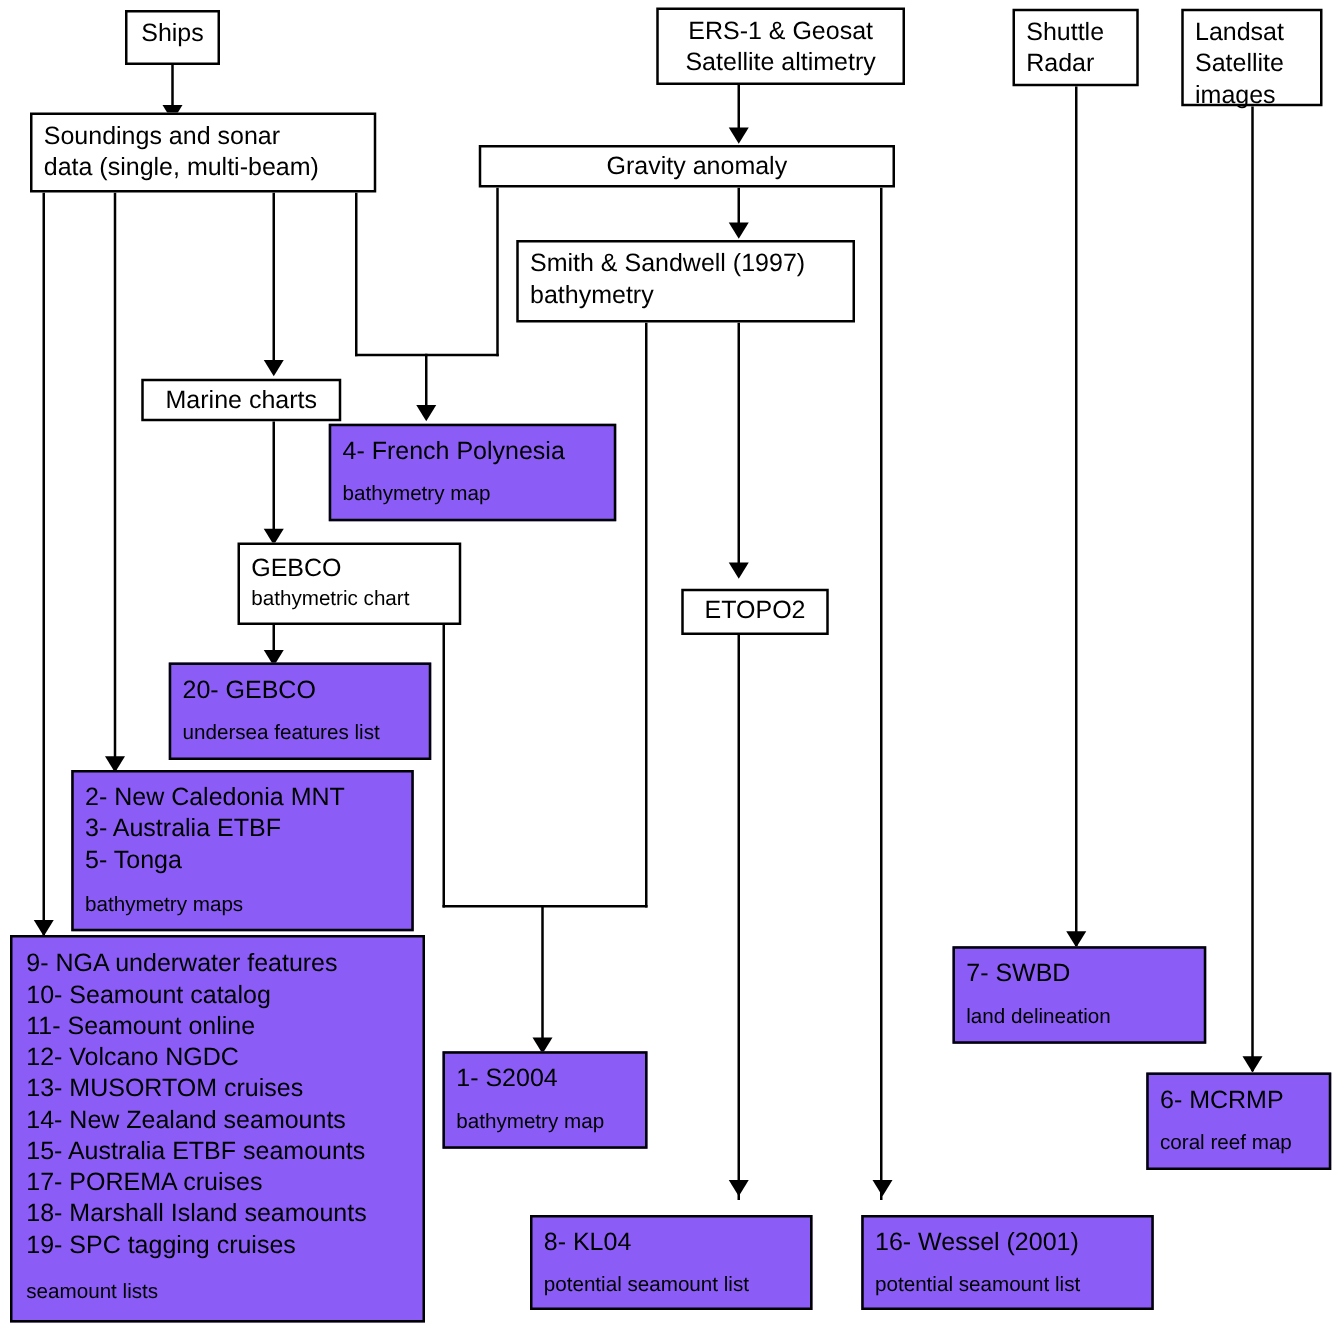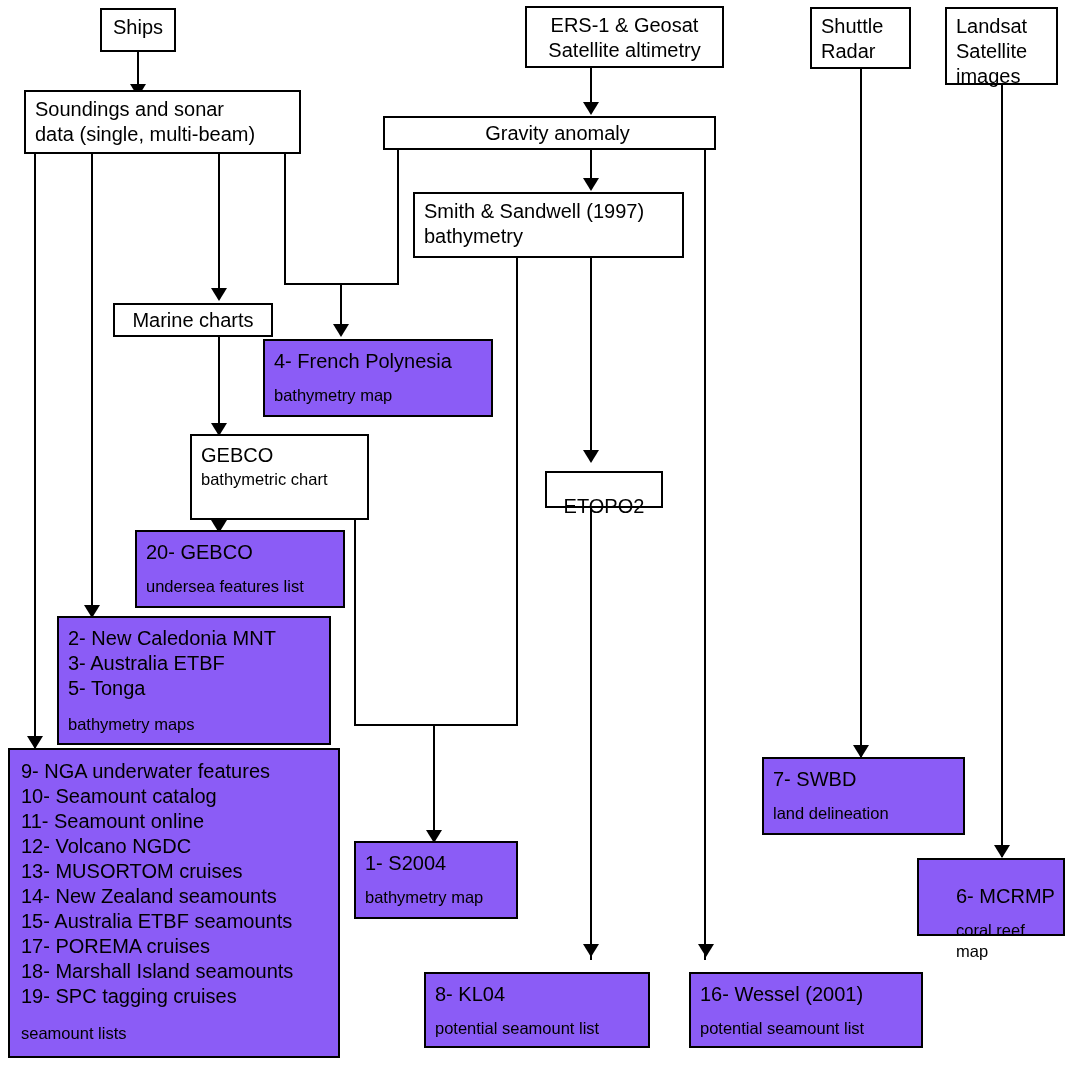--- a/index.html
+++ b/index.html
@@ -185,29 +185,29 @@
     </div>
   </div>
 
   <div class="node gray" style="left:263px; top:339px; width:230px; height:78px;">
     <div class="lines" style="top:8px;">
       <div class="title">4- French Polynesia</div>
       <div class="sub">bathymetry map</div>
     </div>
   </div>
 
-  <div class="node tight" style="left:190px; top:434px; width:179px; height:86px;">
+  <div class="node tight" style="left:190px; top:434px; width:179px; height:66px;">
     <div class="lines" style="top:7px;">
       <div class="title">GEBCO</div>
       <div class="sub" style="margin-top:1px;">bathymetric chart</div>
     </div>
   </div>
 
   <div class="node center" style="left:545px; top:471px; width:118px; height:37px;">
-    <div class="lines" style="top:21px;">
+    <div class="lines" style="top:3px;">
       <div class="title">ETOPO2</div>
     </div>
   </div>
 
   <div class="node gray" style="left:135px; top:530px; width:210px; height:78px;">
     <div class="lines" style="top:8px;">
       <div class="title">20- GEBCO</div>
       <div class="sub">undersea features list</div>
     </div>
   </div>
@@ -245,21 +245,21 @@
   </div>
 
   <div class="node gray" style="left:762px; top:757px; width:203px; height:78px;">
     <div class="lines" style="top:8px;">
       <div class="title">7- SWBD</div>
       <div class="sub">land delineation</div>
     </div>
   </div>
 
   <div class="node gray" style="left:917px; top:858px; width:148px; height:78px;">
-    <div class="lines" style="top:24px;margin-left:28px;">
+    <div class="lines" style="top:8px;">
       <div class="title">6- MCRMP</div>
       <div class="sub">coral reef map</div>
     </div>
   </div>
 
   <div class="node gray" style="left:424px; top:972px; width:226px; height:76px;">
     <div class="lines" style="top:8px;">
       <div class="title">8- KL04</div>
       <div class="sub">potential seamount list</div>
     </div>

